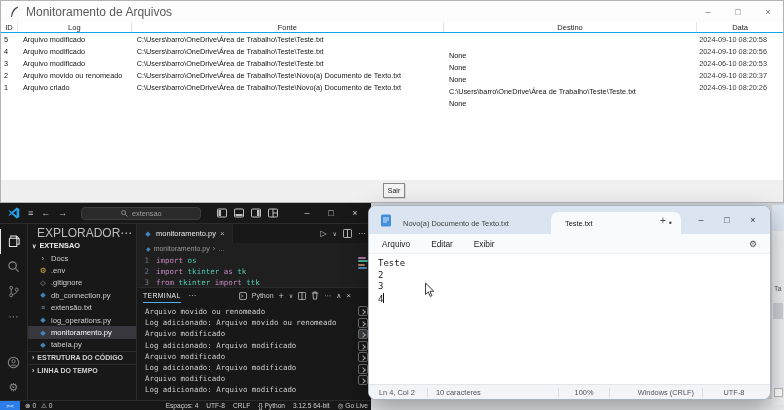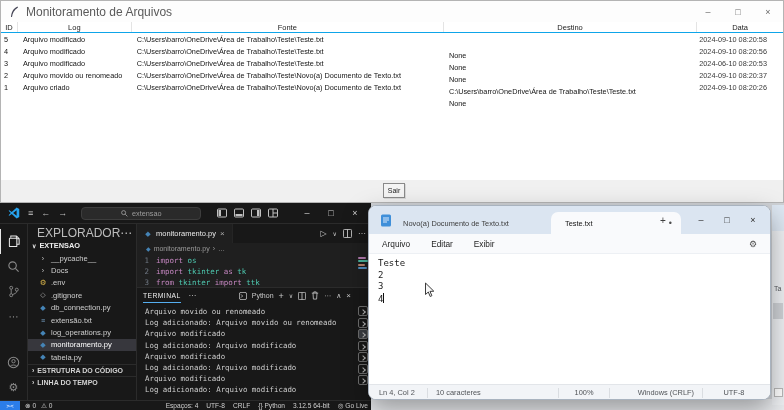--- a/index.html
+++ b/index.html
@@ -265,24 +265,20 @@
       <div class="sb-title">
         <span>EXPLORADOR</span>
         <span>⋯</span>
       </div>
       <div class="sb-root">
         <span style="font-size:6px;">∨</span>
         <span>EXTENSAO</span>
       </div>
       <div class="tree-item">
           <span class="ti-icon ic-folder">›</span>
-          <span>__pycache__</span>
-        </div>
-      <div class="tree-item">
-          <span class="ti-icon ic-folder">›</span>
           <span>Docs</span>
         </div>
       <div class="tree-item">
           <span class="ti-icon ic-env">⚙</span>
           <span>.env</span>
         </div>
       <div class="tree-item">
           <span class="ti-icon ic-git">◇</span>
           <span>.gitignore</span>
         </div>

